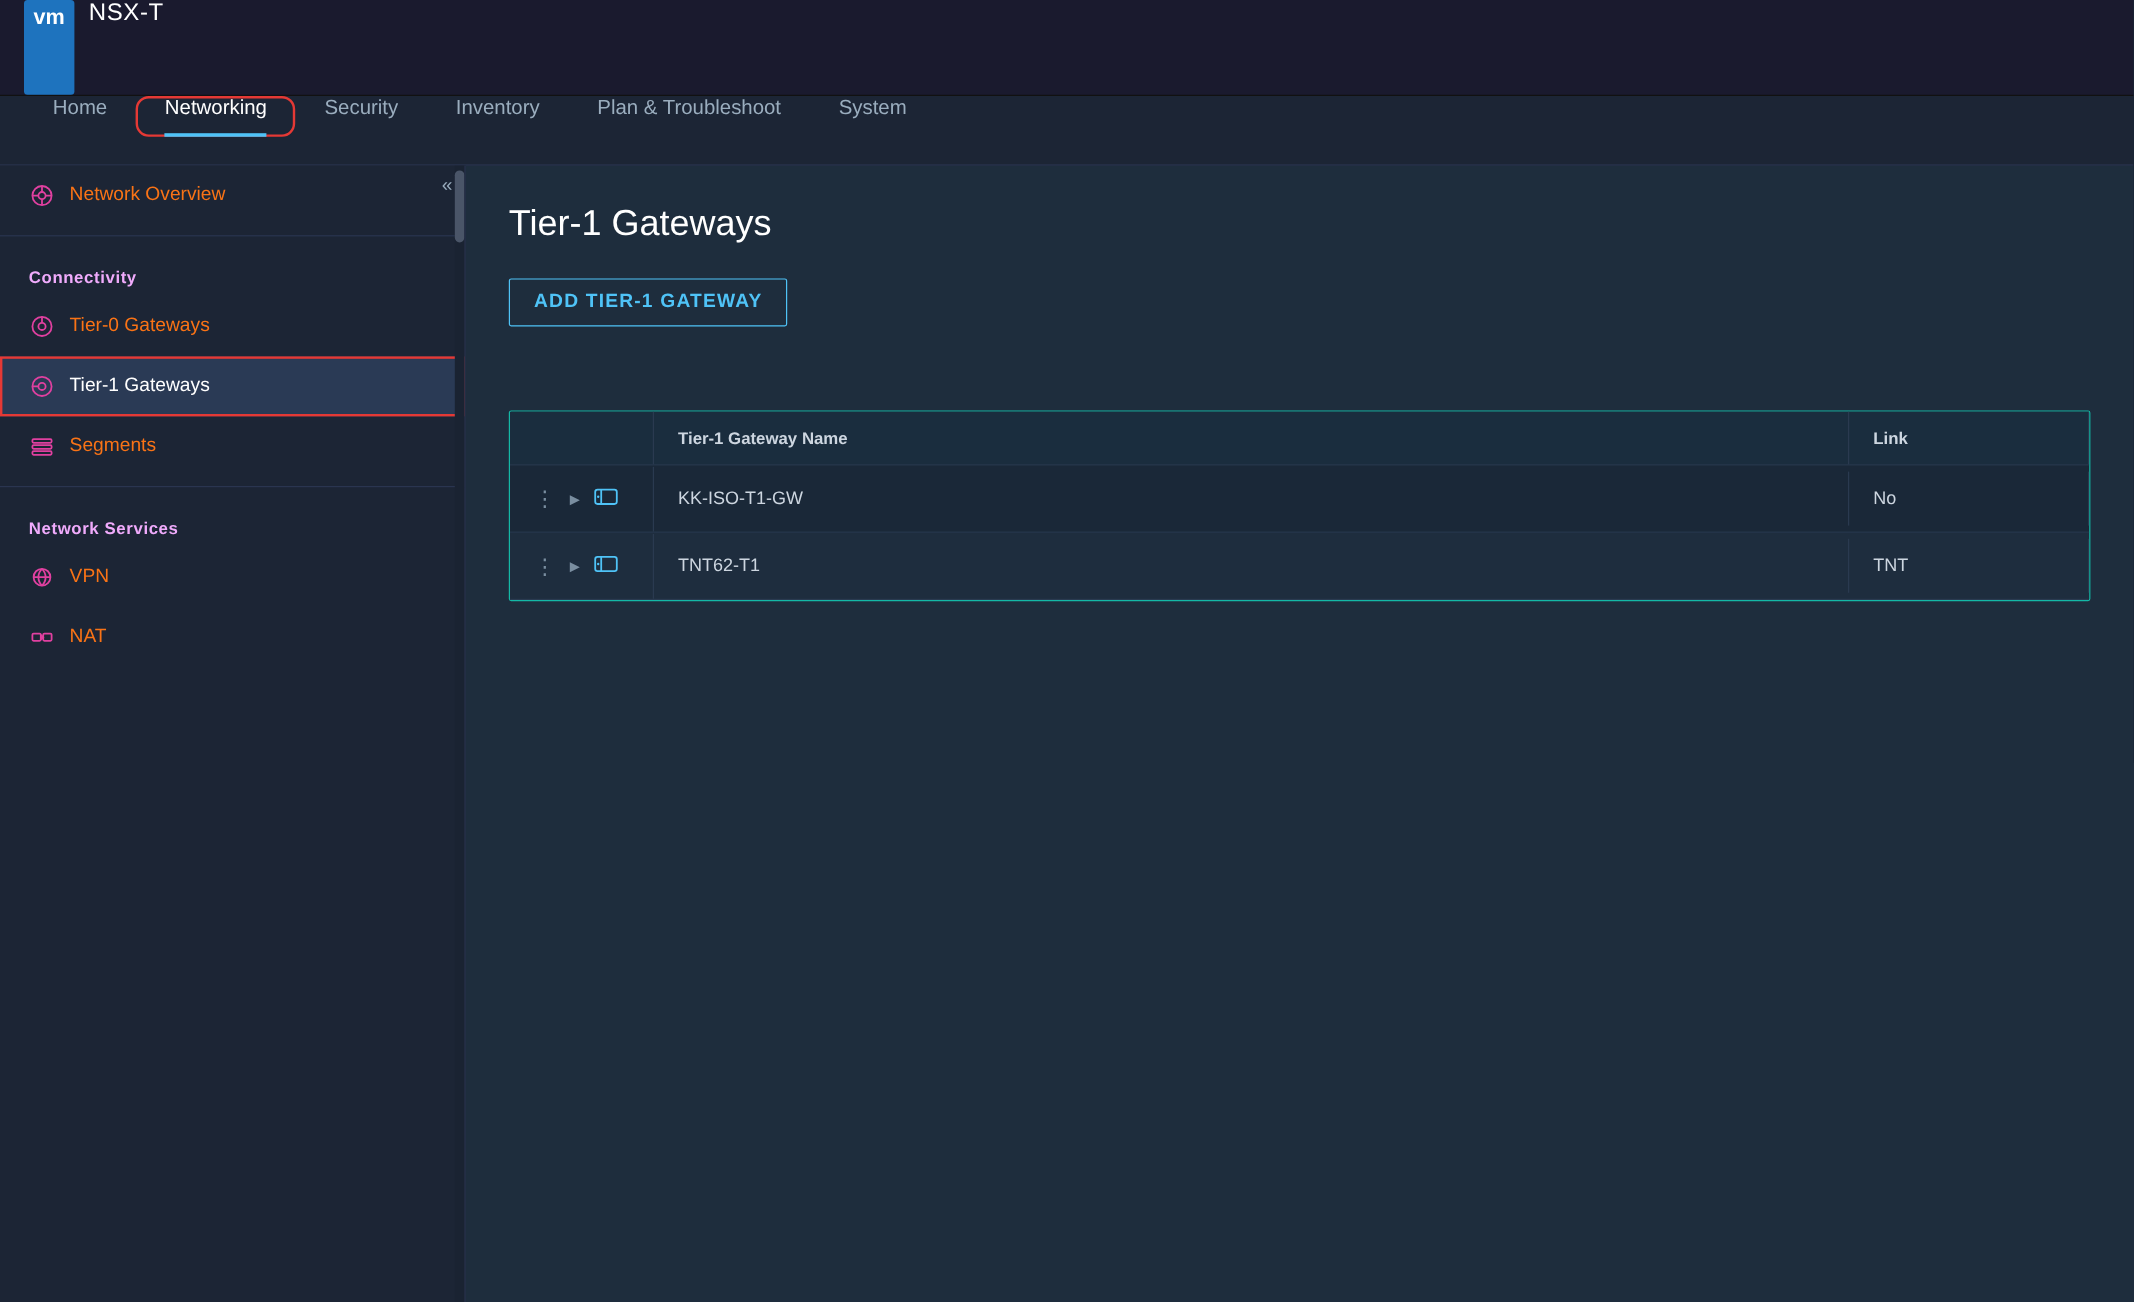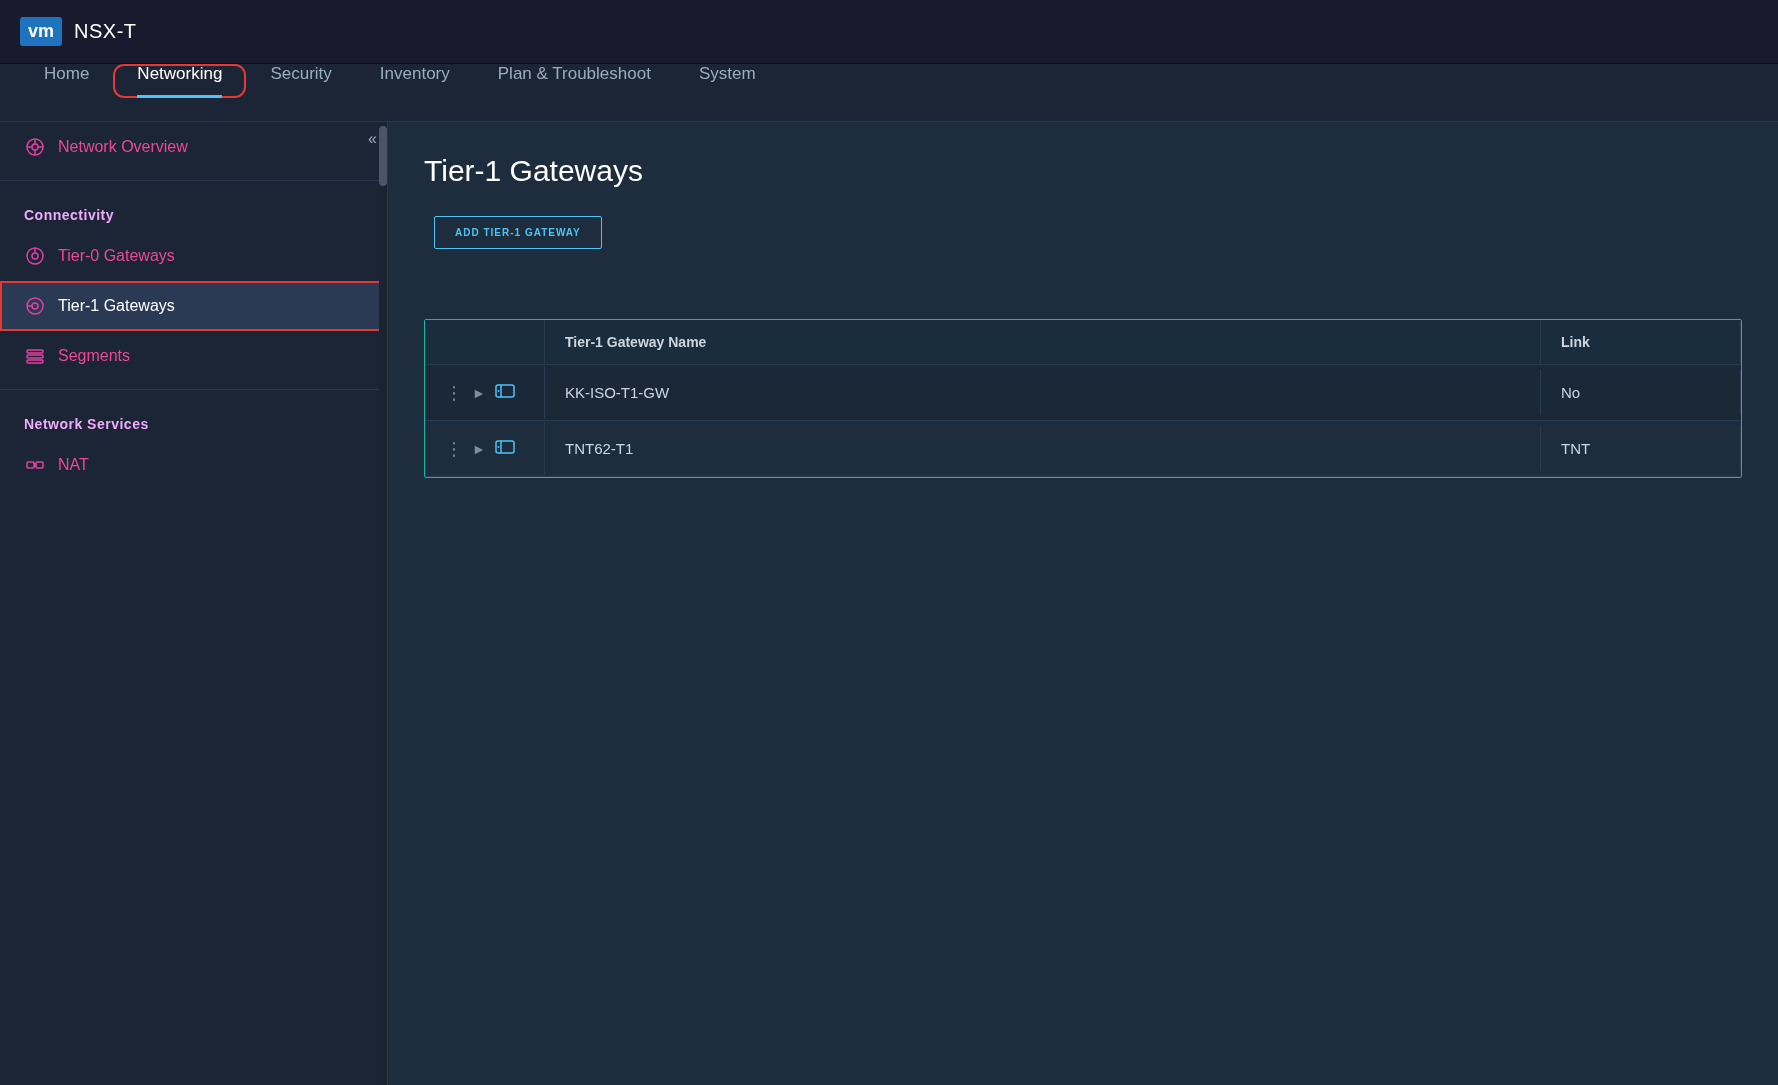--- a/index.html
+++ b/index.html
@@ -9,22 +9,21 @@
       color: #cdd6e0;
       width: 1778px;
       min-height: 1085px;
       overflow-x: hidden;
     }
 
     
     .top-bar {
       background: #1a1a2e;
       display: flex;
-      align-items: center;
-      height: 64px;
+      height: 80px;
       padding: 0 20px;
       border-bottom: 1px solid #111;
     }
     .vm-logo {
       background: #1e73be;
       color: white;
       font-weight: bold;
       font-size: 18px;
       padding: 4px 8px;
       border-radius: 3px;
@@ -111,21 +110,21 @@
       color: #9aadbe;
       cursor: pointer;
       font-size: 16px;
       z-index: 10;
     }
     .sidebar-item {
       display: flex;
       align-items: center;
       padding: 14px 20px 14px 24px;
       cursor: pointer;
-      color: #ec4899;
+      color: #f97316;
       font-size: 16px;
       gap: 12px;
     }
     .sidebar-item.active-highlighted {
       background: #2a3a55;
       color: #ffffff;
       outline: 2px solid #e53935;
       outline-offset: -2px;
     }
     .sidebar-section-label {
@@ -163,27 +162,26 @@
       color: #ffffff;
       font-size: 30px;
       font-weight: 300;
       margin-bottom: 28px;
     }
     .add-btn {
       border: 1.5px solid #4fc3f7;
       background: transparent;
       color: #4fc3f7;
       padding: 10px 20px;
-      font-size: 10px;
+      font-size: 16px;
       font-weight: 600;
       letter-spacing: 1px;
       cursor: pointer;
       border-radius: 2px;
       margin-bottom: 24px;
-      margin-left: 10px;
     }
 
     
     .table-container {
       border: 1px solid #14b8a6;
       border-radius: 2px;
       overflow: hidden;
       margin-top: 46px;
     }
     .table-header {
@@ -329,20 +327,31 @@
           <rect x="2" y="14" width="16" height="3" rx="1" stroke="#e040a0" stroke-width="1.5"></rect>
         </svg>
       </div>
       <span>Segments</span>
     </div>
 
     <div class="sidebar-divider"></div>
 
     <div class="sidebar-section-label">Network Services</div>
 
+    <div class="sidebar-item">
+      <div class="sidebar-icon icon-pink">
+        <svg width="20" height="20" viewBox="0 0 20 20" fill="none" xmlns="http://www.w3.org/2000/svg">
+          <circle cx="10" cy="10" r="7" stroke="#e040a0" stroke-width="1.5"></circle>
+          <path d="M10 3C10 3 7 6 7 10C7 14 10 17 10 17" stroke="#e040a0" stroke-width="1.5"></path>
+          <path d="M10 3C10 3 13 6 13 10C13 14 10 17 10 17" stroke="#e040a0" stroke-width="1.5"></path>
+          <line x1="3" y1="10" x2="17" y2="10" stroke="#e040a0" stroke-width="1.5"></line>
+        </svg>
+      </div>
+      <span>VPN</span>
+    </div>
 
 
     <div class="sidebar-item">
       <div class="sidebar-icon icon-pink">
         <svg width="20" height="20" viewBox="0 0 20 20" fill="none" xmlns="http://www.w3.org/2000/svg">
           <rect x="2" y="7" width="7" height="6" rx="1" stroke="#e040a0" stroke-width="1.5"></rect>
           <rect x="11" y="7" width="7" height="6" rx="1" stroke="#e040a0" stroke-width="1.5"></rect>
           <line x1="9" y1="10" x2="11" y2="10" stroke="#e040a0" stroke-width="1.5"></line>
           <polyline points="9,8 11,10 9,12" stroke="#e040a0" stroke-width="1.5" fill="none"></polyline>
         </svg>

